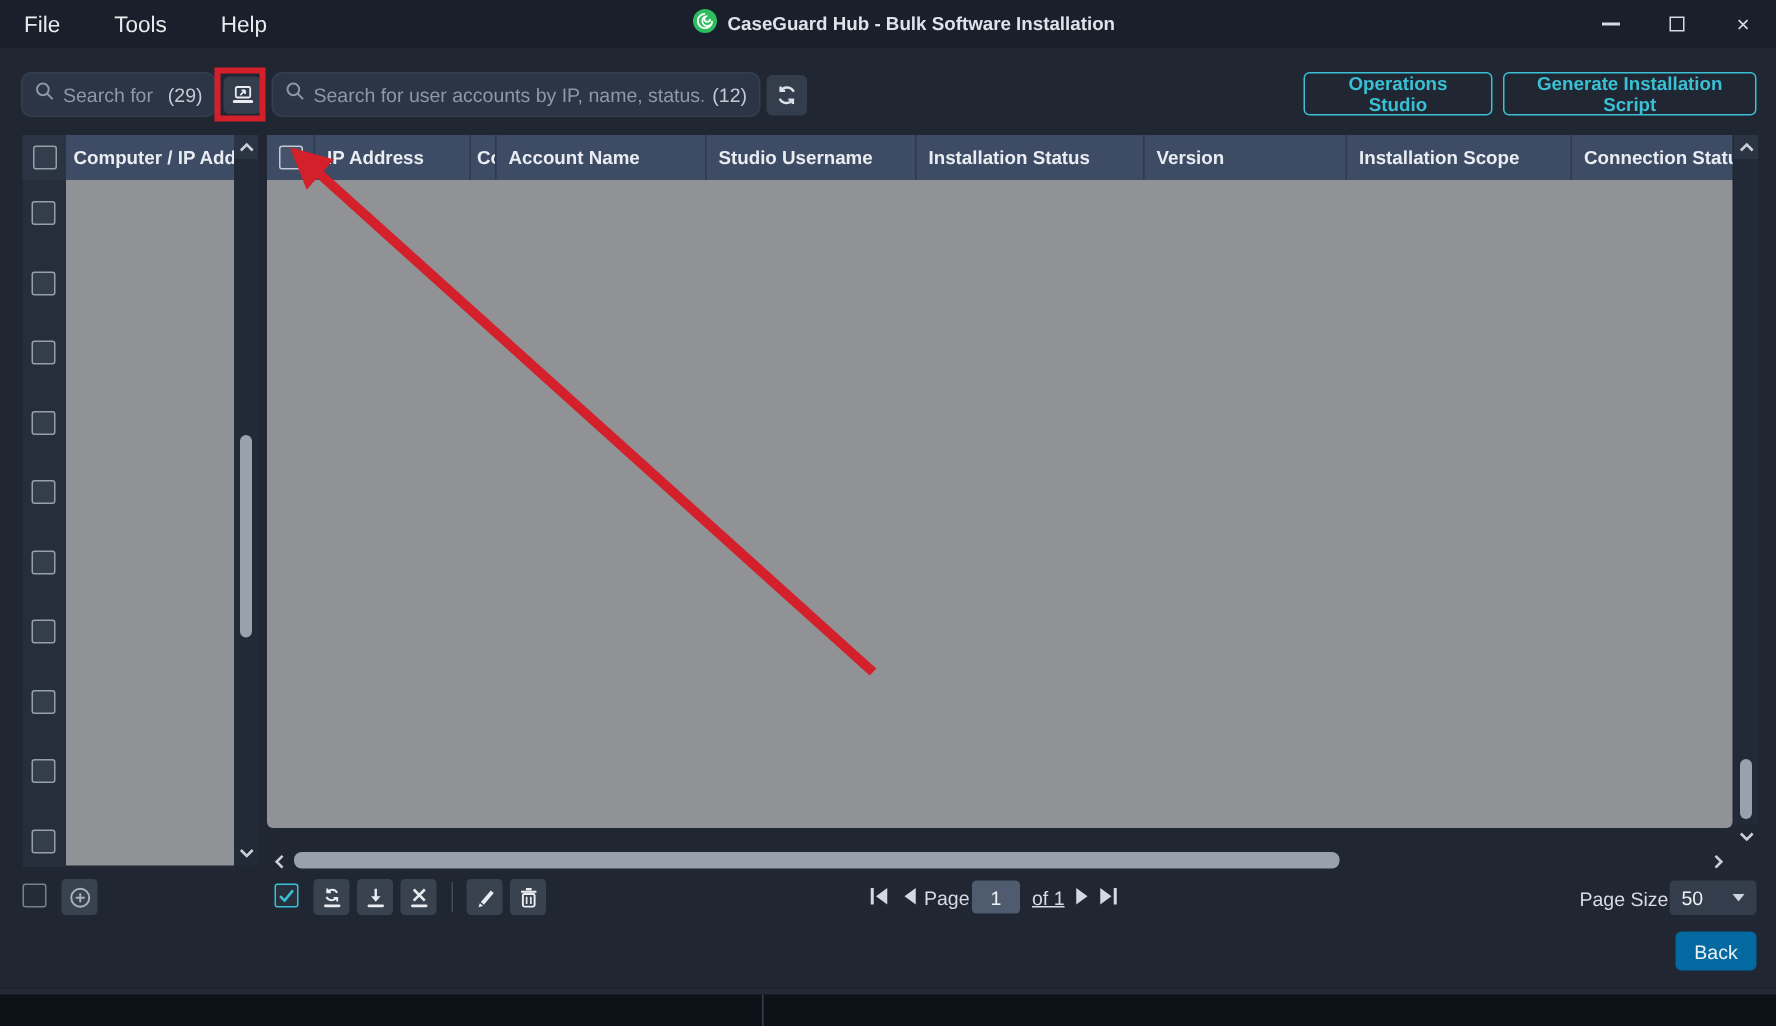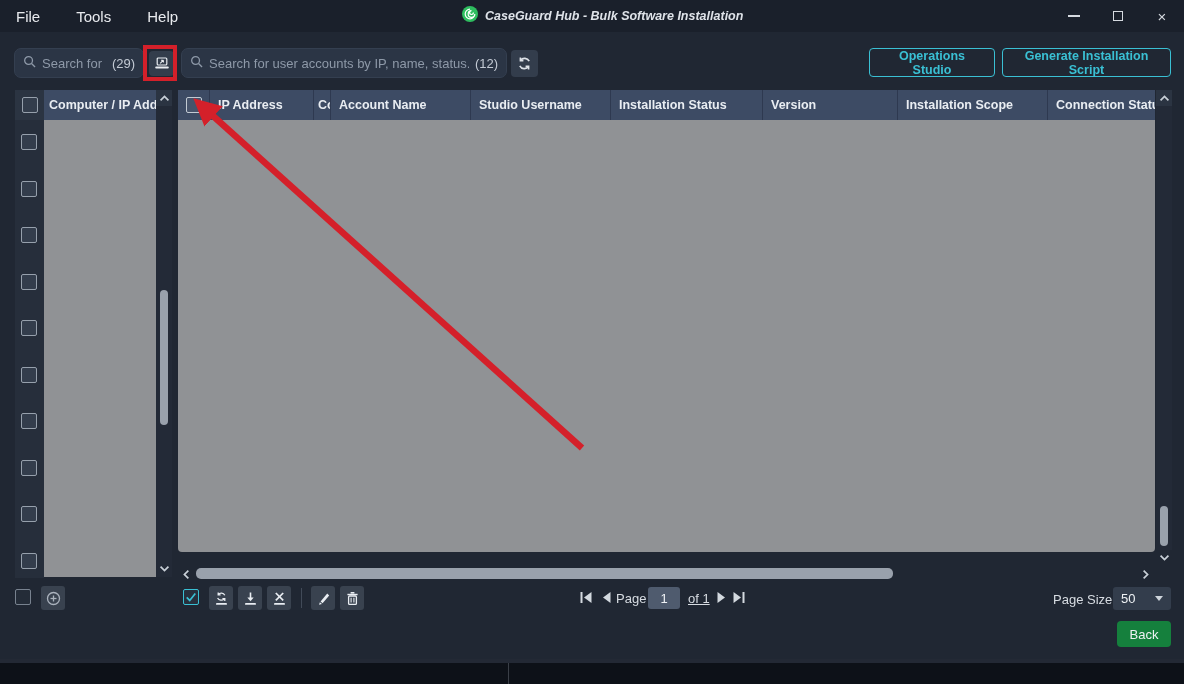--- a/index.html
+++ b/index.html
@@ -9,21 +9,21 @@
     --redacted-gray:#909295;
   }
   *{box-sizing:border-box;margin:0;padding:0;font-family:"Liberation Sans",sans-serif;}
   html,body{width:1184px;height:684px;overflow:hidden;background:#10151d;}
   .app{position:absolute;inset:0;width:1184px;height:684px;background:#202733;}
 
   
   .titlebar{position:absolute;left:0;top:0;width:1184px;height:32px;background:#1a202b;display:flex;align-items:center;}
   .menu{display:flex;gap:36px;padding-left:16px;}
   .menu span{color:#e8eaee;font-size:15px;cursor:default;}
-  .title-group{position:absolute;left:462px;top:0;height:32px;display:flex;align-items:center;gap:7px;font-style:italic;}
+  .title-group{position:absolute;left:462px;top:0;height:32px;display:flex;align-items:center;gap:7px;}
   .title-group .ttl{color:#dfe3e9;font-size:12.5px;font-weight:700;}
   .win-controls{position:absolute;right:0;top:0;height:32px;display:flex;align-items:center;}
   .win-btn{width:44px;height:32px;display:flex;align-items:center;justify-content:center;color:#d6dae0;font-size:15px;}
   .wc-min{width:12px;height:2px;background:#d6dae0;}
   .wc-max{width:10px;height:10px;border:1.5px solid #d6dae0;}
 
   
   .searchbox{position:absolute;top:48px;height:30px;background:#2b3545;border:1px solid #343f50;border-radius:7px;display:flex;align-items:center;padding:0 8px;gap:6px;}
   .searchbox input{flex:1;min-width:0;background:transparent;border:none;outline:none;color:#c6cdd6;font-size:13px;}
   .searchbox input::placeholder{color:#8e99a8;}
@@ -61,21 +61,21 @@
   .tbl-gray{position:absolute;left:178px;top:120px;width:977px;height:432px;background:var(--redacted-gray);border-radius:0 0 4px 4px;}
 
   
   .footer-btn{position:absolute;top:586px;width:24px;height:24px;background:#39424f;border-radius:3px;display:flex;align-items:center;justify-content:center;}
   .v-divider{position:absolute;left:301px;top:588px;width:1px;height:20px;background:#414a58;}
   .pag{position:absolute;top:586px;width:20px;height:22px;display:flex;align-items:center;justify-content:center;}
   .pag-label{position:absolute;top:591px;color:#d7dce2;font-size:13px;}
   .page-input{position:absolute;left:648px;top:587px;width:32px;height:22px;background:#4f5b6e;border:none;border-radius:3px;color:#eef1f4;font-size:13px;text-align:center;outline:none;}
   .psize-dd{position:absolute;left:1113px;top:587px;width:58px;height:23px;background:#333d4c;border-radius:3px;display:flex;align-items:center;justify-content:space-between;padding:0 8px;color:#eef1f4;font-size:13px;}
   .caret{width:0;height:0;border-left:4px solid transparent;border-right:4px solid transparent;border-top:5px solid #cfd5dc;}
-  .back-btn{position:absolute;left:1117px;top:621px;width:54px;height:26px;background:#15803d;border:none;border-radius:4px;color:#eef1f4;font-size:13px;display:flex;align-items:center;justify-content:center;}
+  .back-btn{position:absolute;left:1117px;top:621px;width:54px;height:26px;background:#0369a1;border:none;border-radius:4px;color:#eef1f4;font-size:13px;display:flex;align-items:center;justify-content:center;}
 
   
   .bottom-band{position:absolute;left:0;top:659px;width:1184px;height:25px;background:#0d1118;border-top:4px solid #232935;}
   .band-divider{position:absolute;left:508px;top:663px;width:1px;height:21px;background:#3a3f47;}
 
   
   .red-box{position:absolute;left:143px;top:45px;width:34px;height:36px;border:4px solid var(--annotation-red);pointer-events:none;}
   .annot-arrow{position:absolute;left:0;top:0;pointer-events:none;}
 </style>
 </head>

